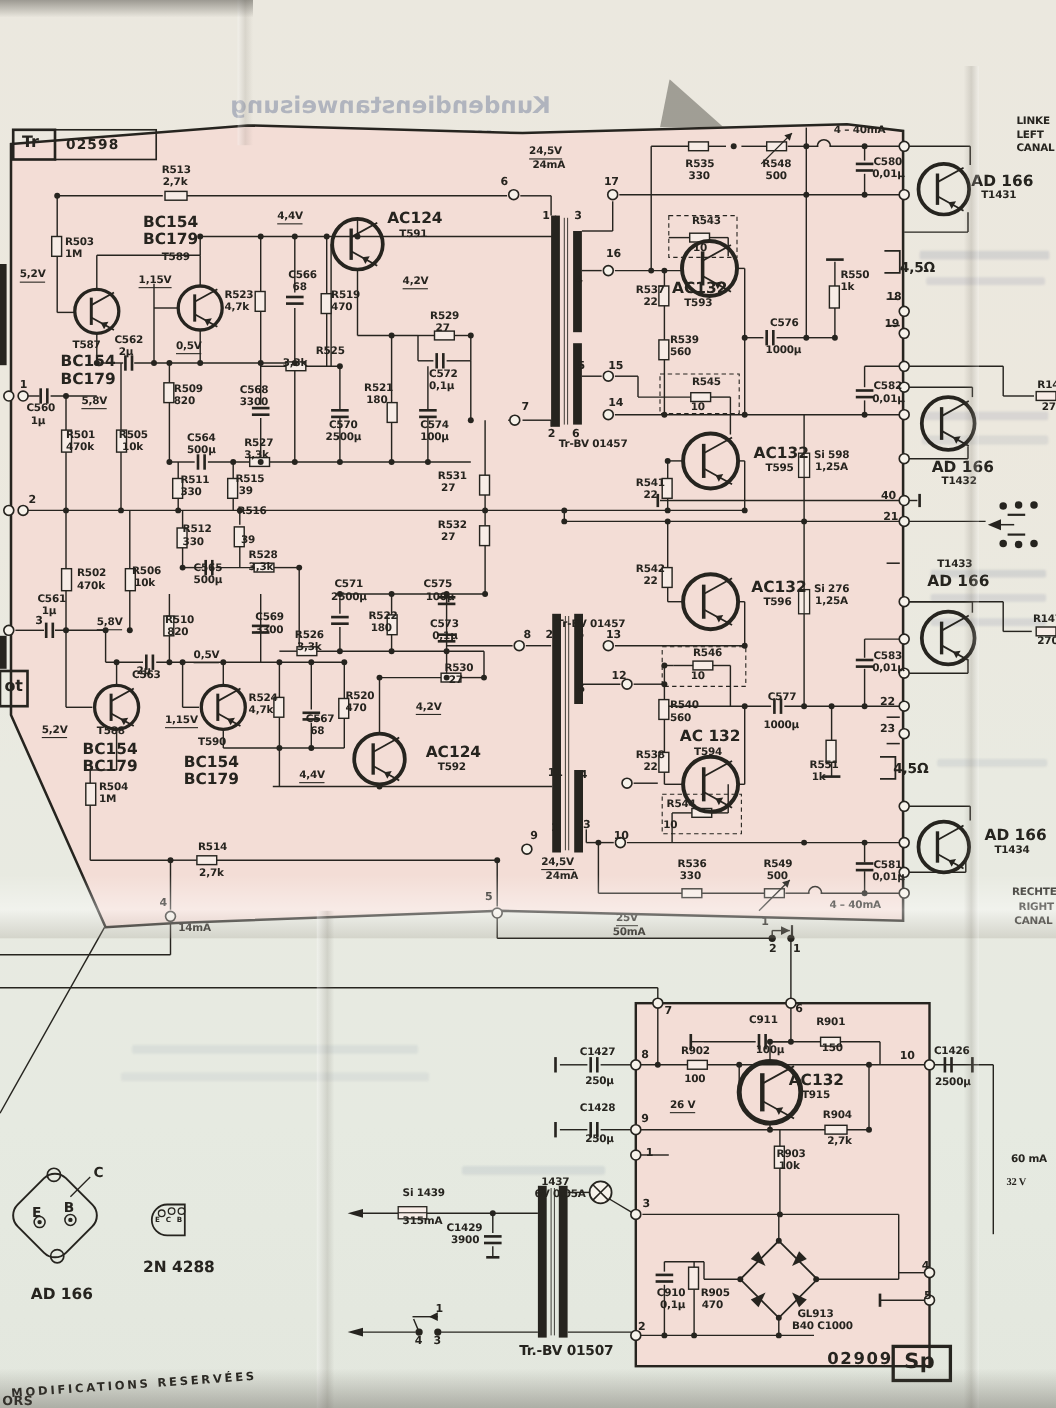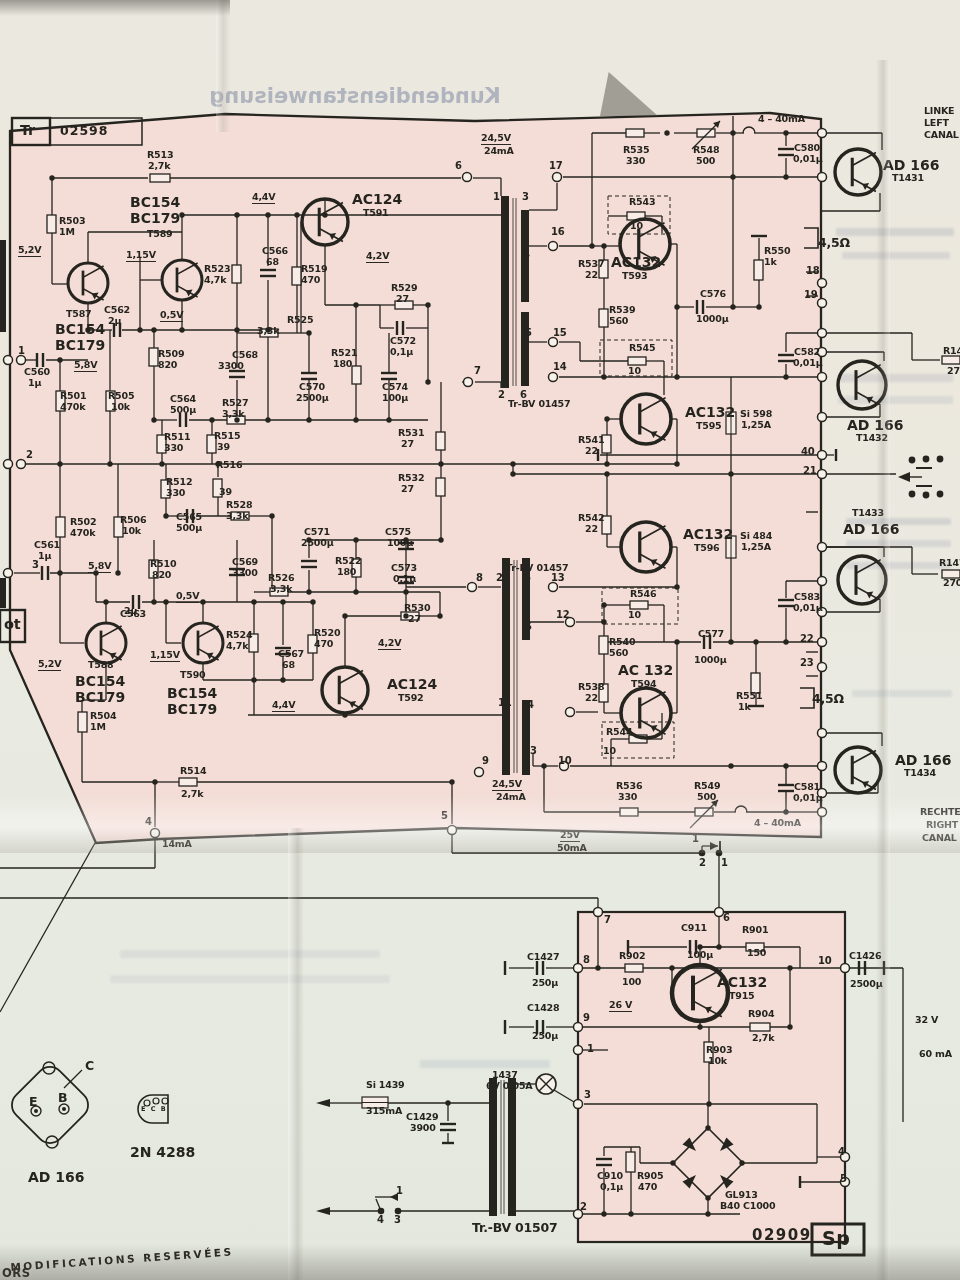--- a/index.html
+++ b/index.html
@@ -903,21 +903,21 @@
       <div class="lbl c-B" style="left: 55px; top: 338px;">BC179</div>
       <div class="lbl c-v" style="left: 74px; top: 360px;">5,8V</div>
       <div class="lbl" style="left: 60px; top: 391px;">R501</div>
       <div class="lbl" style="left: 60px; top: 402px;">470k</div>
       <div class="lbl" style="left: 108px; top: 391px;">R505</div>
       <div class="lbl" style="left: 111px; top: 402px;">10k</div>
       <div class="lbl" style="left: 158px; top: 349px;">R509</div>
       <div class="lbl" style="left: 158px; top: 360px;">820</div>
       <div class="lbl" style="left: 170px; top: 394px;">C564</div>
       <div class="lbl" style="left: 170px; top: 405px;">500μ</div>
-      <div class="lbl" style="left: 232px; top: 350px;">C568</div>
+      <div class="lbl" style="left: 218px; top: 350px;">C568</div>
       <div class="lbl" style="left: 218px; top: 361px;">3300</div>
       <div class="lbl" style="left: 222px; top: 398px;">R527</div>
       <div class="lbl" style="left: 222px; top: 409px;">3,3k</div>
       <div class="lbl" style="left: 255px; top: 315px; padding-left: 32px;">R525</div>
       <div class="lbl" style="left: 257px; top: 326px;">3,3k</div>
       <div class="lbl" style="left: 164px; top: 432px;">R511</div>
       <div class="lbl" style="left: 164px; top: 443px;">330</div>
       <div class="lbl" style="left: 214px; top: 431px;">R515</div>
       <div class="lbl" style="left: 217px; top: 442px;">39</div>
       <div class="lbl" style="left: 166px; top: 477px;">R512</div>
@@ -1004,21 +1004,21 @@
       <div class="lbl c-p" style="left: 496px; top: 573px;">2</div>
       <div class="lbl c-p" style="left: 524px; top: 573px;">6</div>
       <div class="lbl c-p" style="left: 551px; top: 573px;">13</div>
       <div class="lbl" style="left: 506px; top: 563px;">Tr-BV 01457</div>
       <div class="lbl c-v" style="left: 492px; top: 779px;">24,5V</div>
       <div class="lbl" style="left: 496px; top: 792px;">24mA</div>
       <div class="lbl" style="left: 578px; top: 513px;">R542</div>
       <div class="lbl" style="left: 585px; top: 524px;">22</div>
       <div class="lbl c-B" style="left: 683px; top: 527px;">AC132</div>
       <div class="lbl" style="left: 694px; top: 543px;">T596</div>
-      <div class="lbl" style="left: 740px; top: 531px;">Si 484</div>
+      <div class="lbl" style="left: 740px; top: 531px;">Si 276</div>
       <div class="lbl" style="left: 741px; top: 542px;">1,25A</div>
       <div class="lbl" style="left: 578px; top: 435px;">R541</div>
       <div class="lbl" style="left: 585px; top: 446px;">22</div>
       <div class="lbl c-B" style="left: 685px; top: 405px;">AC132</div>
       <div class="lbl" style="left: 696px; top: 421px;">T595</div>
       <div class="lbl" style="left: 740px; top: 409px;">Si 598</div>
       <div class="lbl" style="left: 741px; top: 420px;">1,25A</div>
       <div class="lbl" style="left: 629px; top: 343px;">R545</div>
       <div class="lbl" style="left: 628px; top: 366px;">10</div>
       <div class="lbl" style="left: 794px; top: 347px;">C582</div>
@@ -1080,21 +1080,21 @@
       <div class="lbl" style="left: 850px; top: 979px;">2500μ</div>
       <div class="lbl" style="left: 527px; top: 952px;">C1427</div>
       <div class="lbl" style="left: 532px; top: 978px;">250μ</div>
       <div class="lbl" style="left: 527px; top: 1003px;">C1428</div>
       <div class="lbl" style="left: 532px; top: 1031px;">250μ</div>
       <div class="lbl c-v" style="left: 609px; top: 1000px;">26 V</div>
       <div class="lbl" style="left: 748px; top: 1009px;">R904</div>
       <div class="lbl" style="left: 752px; top: 1033px;">2,7k</div>
       <div class="lbl" style="left: 706px; top: 1045px;">R903</div>
       <div class="lbl" style="left: 708px; top: 1056px;">10k</div>
-      <div class="lbl" style="left: 915px; top: 1015px;">32 V</div>
+      <div class="lbl" style="left: 915px; top: 1071px; font-family: Liberation Serif, serif;">32 V</div>
       <div class="lbl" style="left: 919px; top: 1049px;">60 mA</div>
       <div class="lbl" style="left: 366px; top: 1080px;">Si 1439</div>
       <div class="lbl" style="left: 366px; top: 1106px;">315mA</div>
       <div class="lbl" style="left: 406px; top: 1112px;">C1429</div>
       <div class="lbl" style="left: 410px; top: 1123px;">3900</div>
       <div class="lbl" style="left: 492px; top: 1070px;">1437</div>
       <div class="lbl" style="left: 486px; top: 1081px;">6V 0,05A</div>
       <div class="lbl c-p" style="left: 584px; top: 1090px;">3</div>
       <div class="lbl" style="left: 597px; top: 1171px;">C910</div>
       <div class="lbl" style="left: 600px; top: 1182px;">0,1μ</div>

